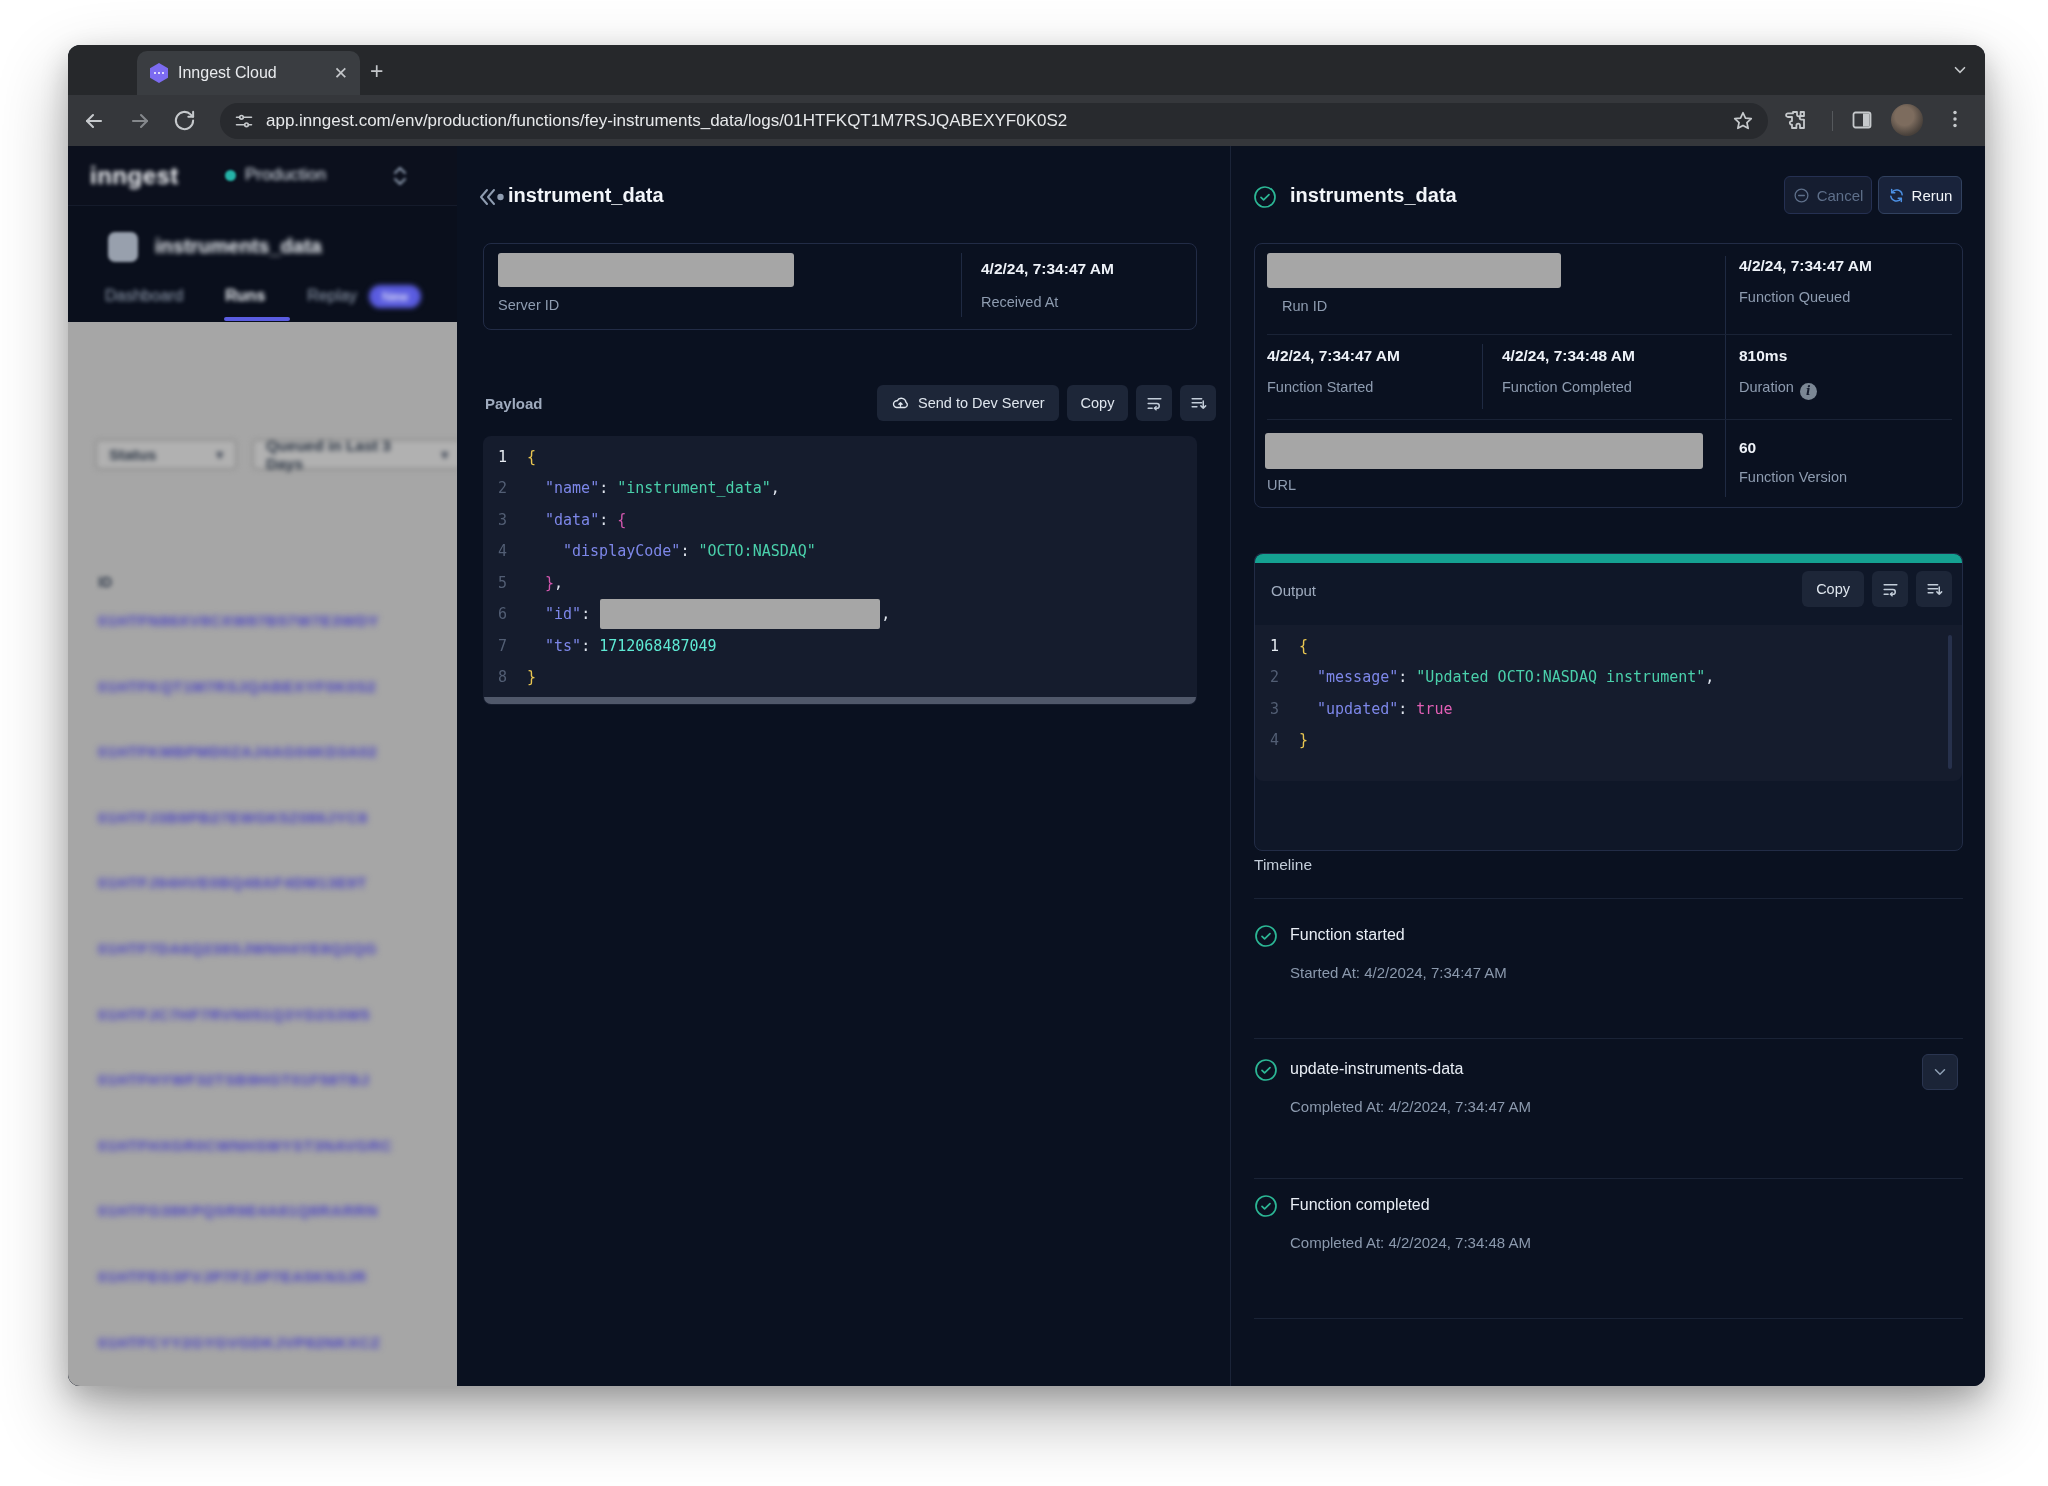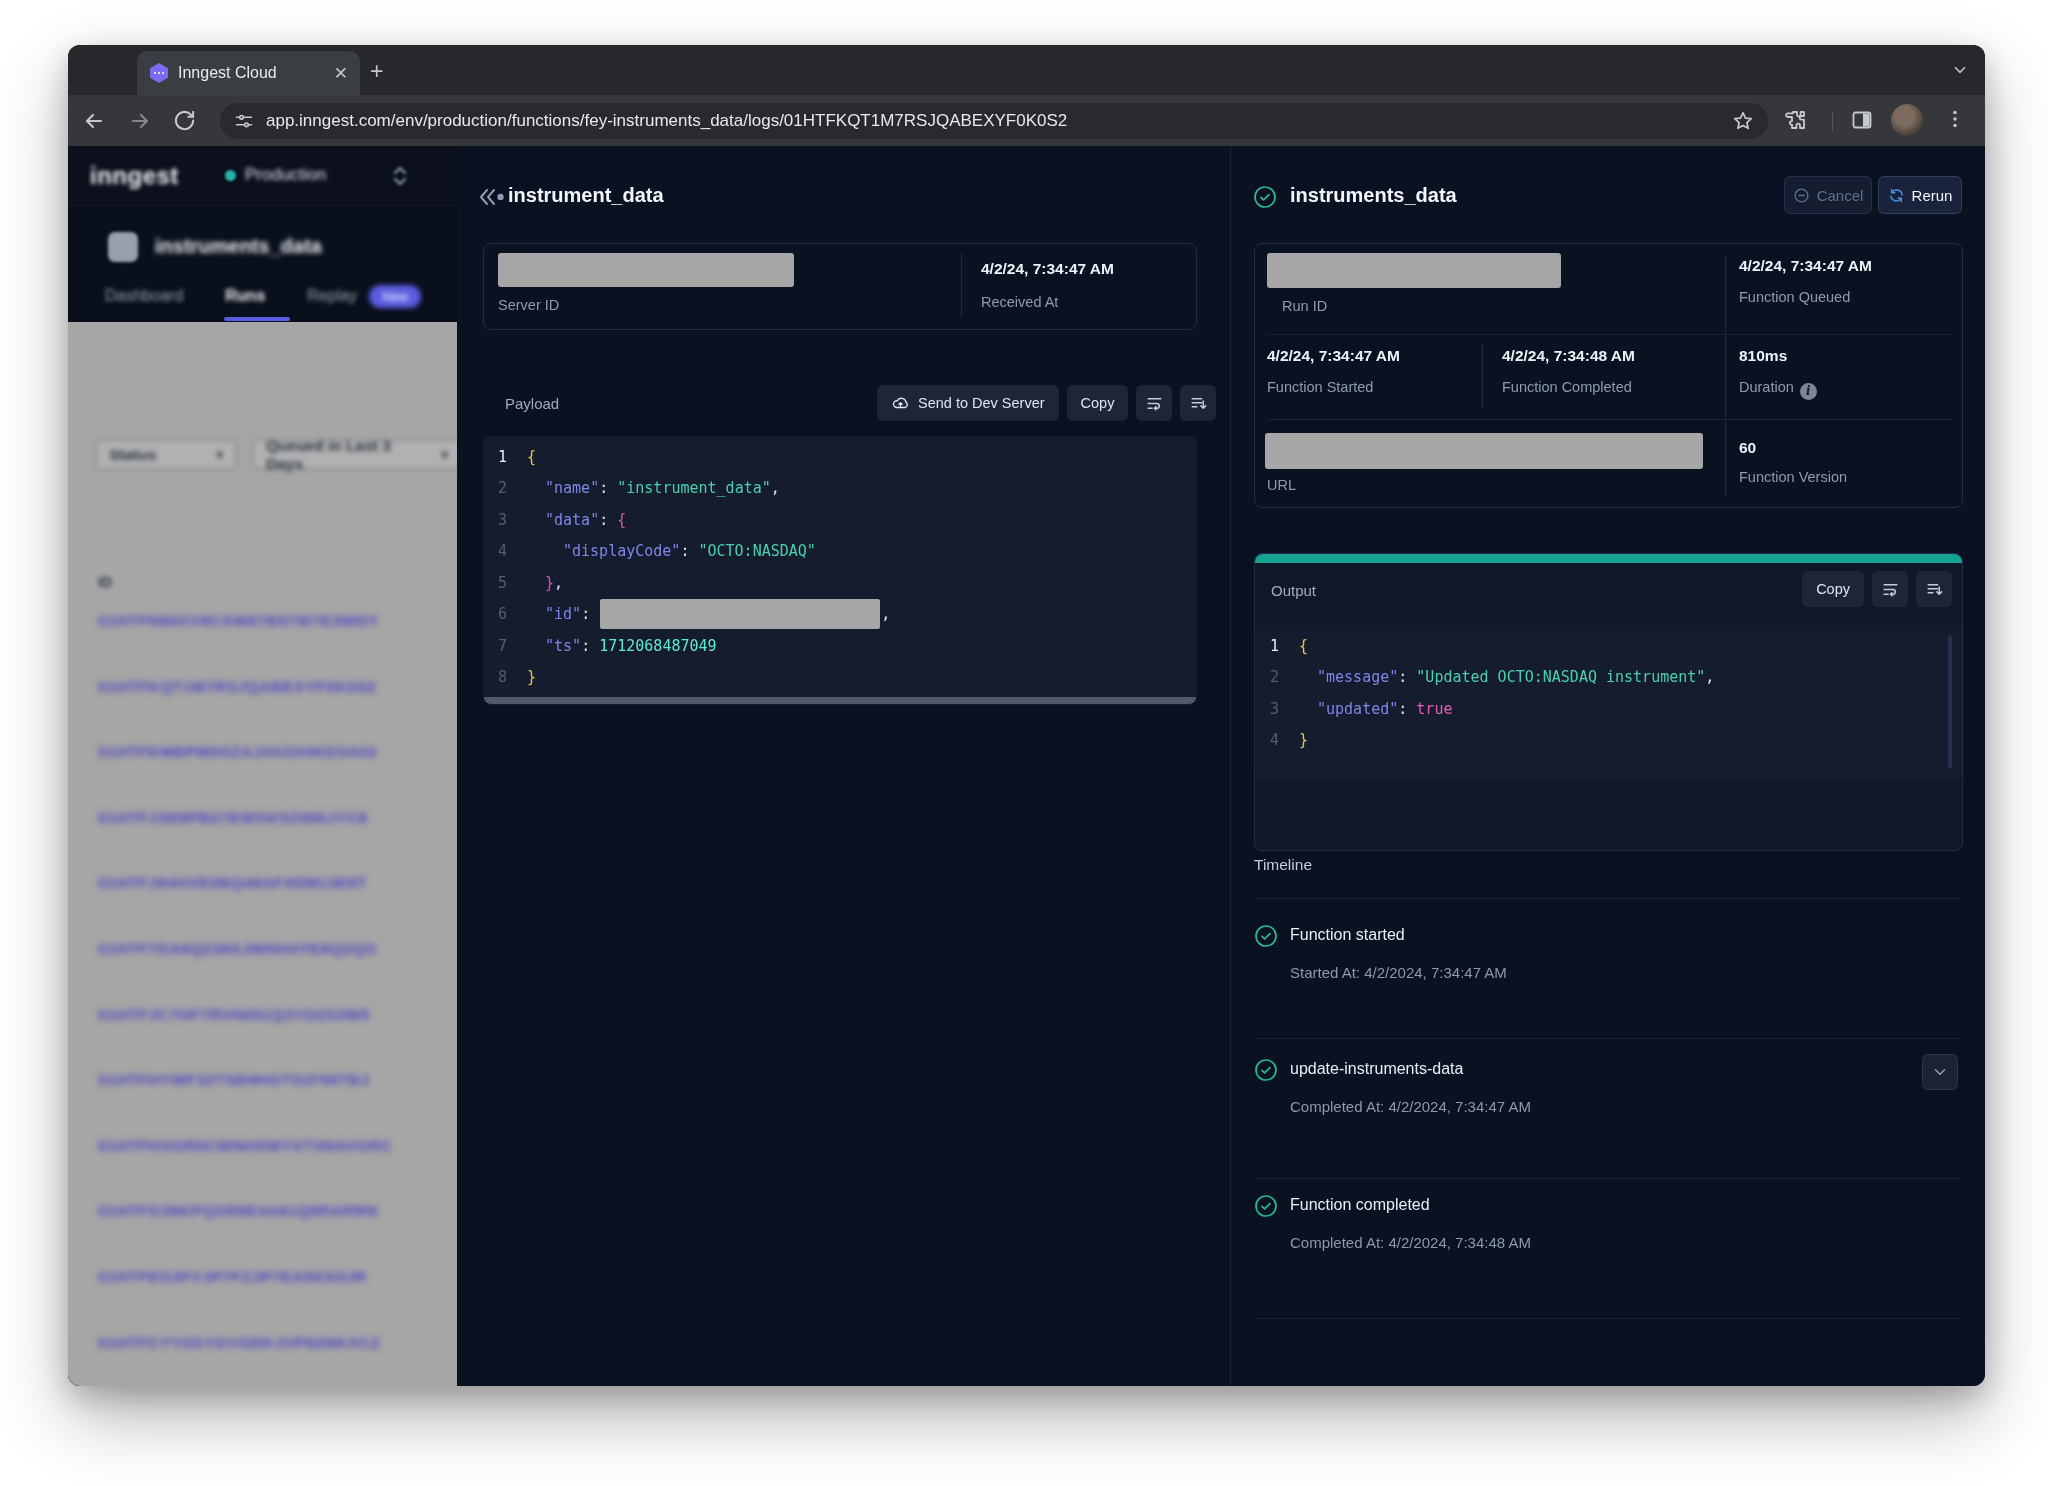--- a/index.html
+++ b/index.html
@@ -267,21 +267,21 @@
     <div class="abs panel-title" style="left:440px; top:38px;">instrument_data</div>
 
     <div class="card" style="left:415px; top:97px; width:714px; height:87px;">
       <div class="abs redacted" style="left:14px; top:9px; width:296px; height:34px;"></div>
       <div class="abs lbl" style="left:14px; top:53px;">Server ID</div>
       <div class="divider-v" style="left:477px; top:9px; height:64px;"></div>
       <div class="abs val" style="left:497px; top:16px;">4/2/24, 7:34:47 AM</div>
       <div class="abs lbl" style="left:497px; top:50px;">Received At</div>
     </div>
 
-    <div class="abs sec-label" style="left:437px; top:249px;">Payload</div>
+    <div class="abs sec-label" style="left:417px; top:249px;font-weight:bold;">Payload</div>
     <div class="btn-row" style="top:239px; left:809px;">
       <div class="btn">
         <svg width="19" height="19" viewBox="0 0 24 24" fill="none" stroke="currentColor" stroke-width="1.7" stroke-linecap="round" stroke-linejoin="round">
             <path d="M7 17a4.2 4.2 0 1 1 .8-8.4 6 6 0 0 1 11.2 1.9A3.6 3.6 0 0 1 18 17z"></path>
             <path d="M12 15.5V11M10 13l2-2 2 2"></path>
           </svg>
         <span>Send to Dev Server</span>
       </div>
       <div class="btn">
         <span>Copy</span>

